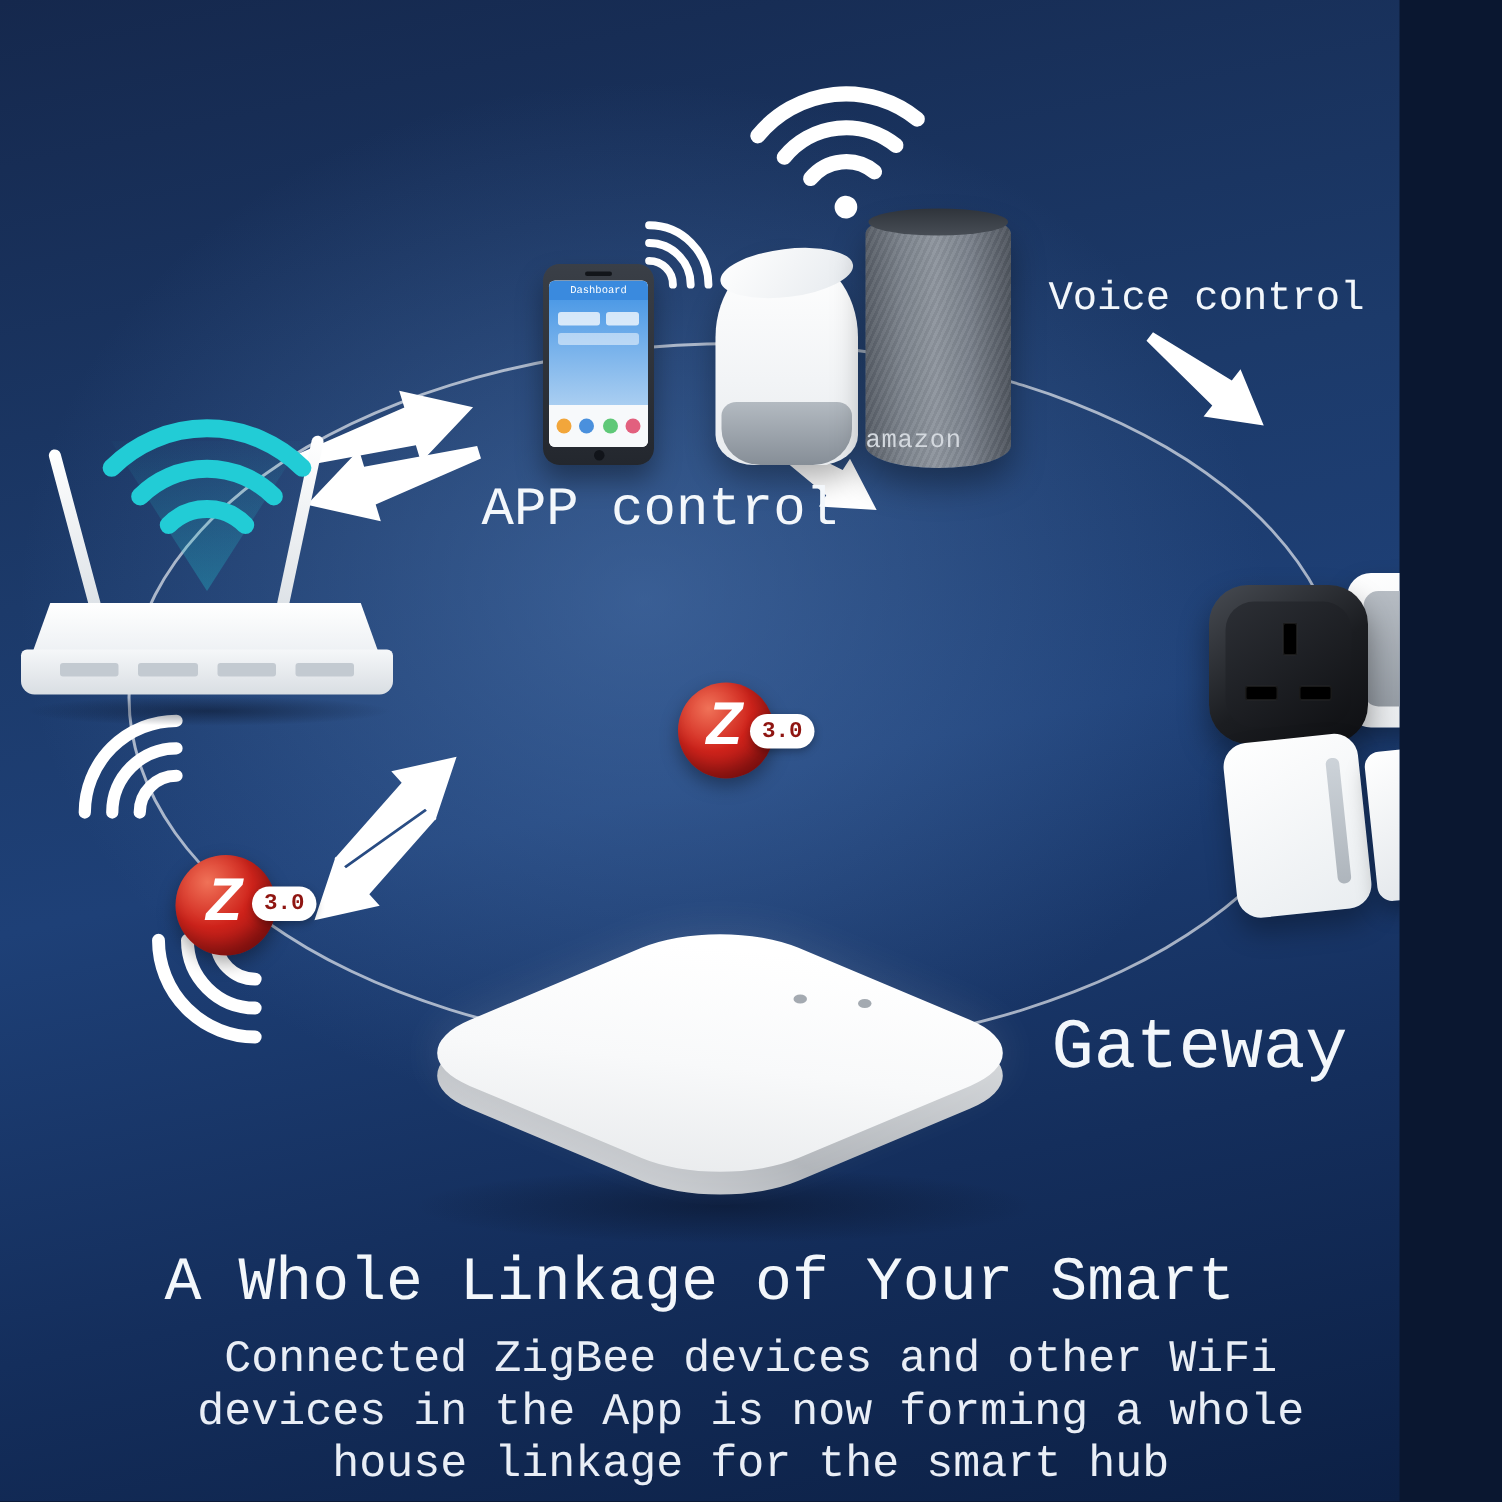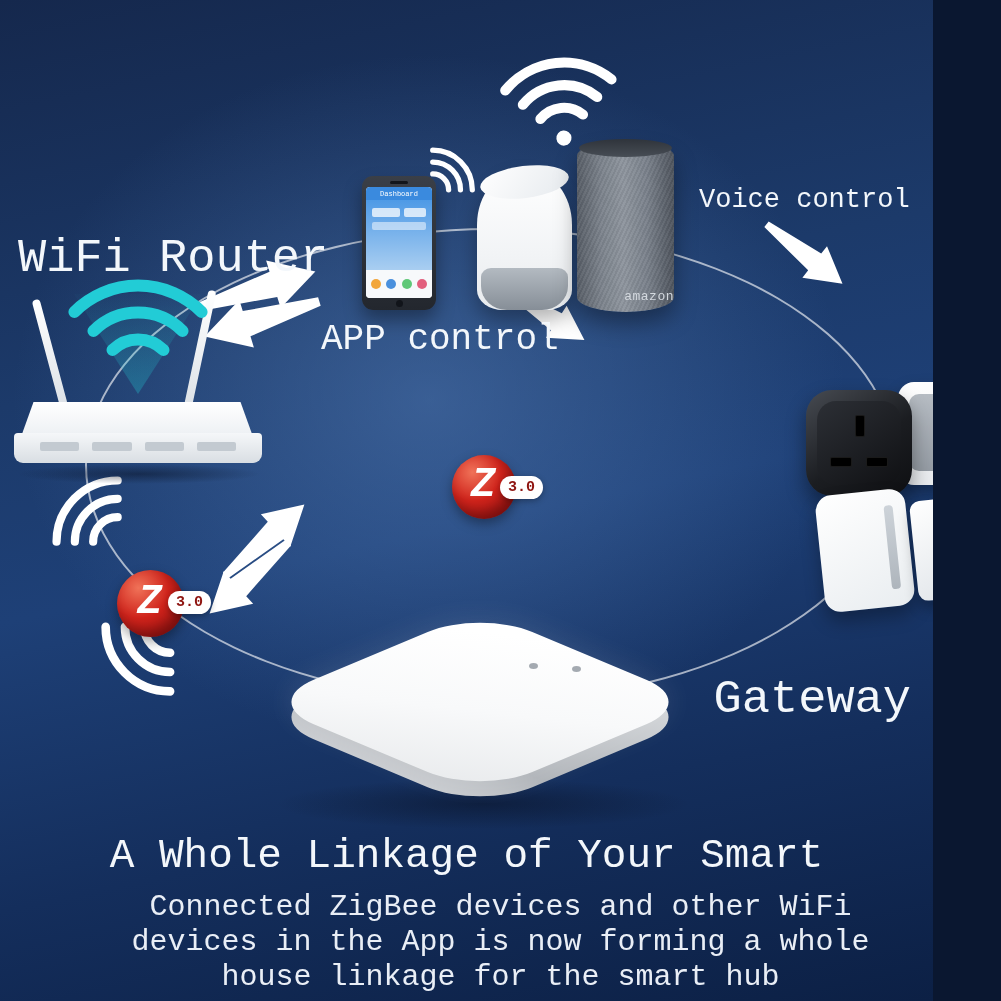--- a/index.html
+++ b/index.html
@@ -9,21 +9,21 @@
       radial-gradient(ellipse 62% 48% at 46% 40%, rgba(86,128,186,.5), rgba(86,128,186,0) 72%),
       linear-gradient(168deg,#15284d 0%,#1c3a6a 34%,#1e4077 52%,#142e5c 76%,#0c2045 100%);}
   .abs{position:absolute;}
   svg.glyph{display:block;overflow:visible;}
   .ring{left:85px;top:228px;width:808px;height:470px;border:2px solid rgba(255,255,255,.62);border-radius:50%;z-index:1;}
   
   .lbl{color:#f3f7fb;z-index:6;white-space:nowrap;}
   .lbl-router{left:18px;top:232px;font-size:47px;}
   .lbl-app{left:321px;top:319px;font-size:36px;}
   .lbl-voice{left:699px;top:185px;font-size:27px;}
-  .lbl-gw{left:701px;top:674px;width:210px;font-size:47px;line-height:1.1;text-align:right;white-space:normal;}
+  .lbl-gw{left:701px;top:674px;width:210px;font-size:47px;line-height:1.1;text-align:left;white-space:normal;}
   .ft-title{left:0;top:833px;width:100%;text-align:center;font-size:41px;color:#f3f7fb;z-index:6;}
   .ft-desc{left:84px;top:890px;width:833px;text-align:center;font-size:30px;line-height:1.17;color:#e9eef6;z-index:6;}
   
   .wifi-top{left:497px;top:50px;width:126px;height:101px;color:#fff;transform:rotate(-6deg);z-index:2;}
   .wifi-phone{left:417px;top:146px;width:66px;height:53px;color:#fff;transform:rotate(45deg);z-index:2;}
   .wave-left-1{left:40px;top:474px;width:102px;height:82px;color:#fff;transform:rotate(-45deg);z-index:2;}
   .wave-left-2{left:88px;top:612px;width:108px;height:86px;color:#fff;transform:rotate(-135deg);z-index:2;}
   
   .arr{color:#fff;z-index:2;}
   .arr-voice{left:756px;top:234px;width:97px;height:40px;transform:rotate(38deg);}
@@ -63,21 +63,21 @@
   .ph-home{position:absolute;left:50%;bottom:3px;width:7px;height:7px;margin-left:-3.5px;border-radius:50%;background:#11141a;}
   
   .ghome{left:477px;top:169px;width:95px;height:141px;z-index:3;}
   .gh-body{position:absolute;inset:0;border-radius:46px 46px 26px 26px/56px 56px 20px 20px;background:linear-gradient(180deg,#ffffff 0%,#f2f4f6 60%,#e8ebee 100%);box-shadow:0 10px 20px rgba(0,0,0,.3);}
   .gh-top{position:absolute;left:3px;top:-3px;width:89px;height:32px;border-radius:50%;background:linear-gradient(135deg,#ffffff,#e6eaee);transform:rotate(-7deg);}
   .gh-base{position:absolute;left:4px;bottom:0;width:87px;height:42px;border-radius:10px 10px 26px 26px/9px 9px 24px 24px;background:linear-gradient(180deg,#b3bac1,#868e97);}
   .echo{left:577px;top:141px;width:97px;height:171px;z-index:3;}
   .echo-body{position:absolute;inset:0;border-radius:48px/15px;background:linear-gradient(90deg,#565c65 0%,#7b828b 25%,#8d949d 48%,#79808a 72%,#4d535c 100%);box-shadow:0 12px 22px rgba(0,0,0,.35);}
   .echo-mesh{position:absolute;inset:0;border-radius:48px/15px;background:repeating-linear-gradient(115deg,rgba(255,255,255,.05) 0 2px,rgba(0,0,0,.04) 2px 4px);}
   .echo-top{position:absolute;left:2px;top:-2px;width:93px;height:18px;border-radius:50%;background:linear-gradient(180deg,#2f343b,#474d55);}
-  .echo-brand{position:absolute;left:0;bottom:8px;width:100%;text-align:right;color:#d3d8de;font-size:13px;letter-spacing:.5px;}
+  .echo-brand{position:absolute;left:0;bottom:8px;width:100%;text-align:left;color:#d3d8de;font-size:17px;letter-spacing:.5px;}
   
   .plug{left:806px;top:390px;width:106px;height:106px;border-radius:26px;background:linear-gradient(145deg,#474b52 0%,#1b1d21 55%,#0e0f12 100%);z-index:4;box-shadow:0 10px 20px rgba(0,0,0,.4);}
   .plug-face{position:absolute;inset:11px;border-radius:19px;background:linear-gradient(145deg,#2c2f35,#101114);}
   .pin{position:absolute;background:#000;border:1px solid rgba(255,255,255,.10);border-radius:2px;}
   .pin-top{left:50%;top:14px;width:8px;height:20px;margin-left:-4px;}
   .pin-l{left:13px;bottom:18px;width:20px;height:8px;}
   .pin-r{right:13px;bottom:18px;width:20px;height:8px;}
   .sensor{left:898px;top:382px;width:66px;height:103px;border-radius:16px;background:linear-gradient(160deg,#ffffff,#e6e9ec);z-index:3;box-shadow:0 8px 16px rgba(0,0,0,.3);}
   .sensor-mesh{position:absolute;left:11px;right:11px;top:12px;bottom:14px;border-radius:10px;background:linear-gradient(180deg,#b6bcc3,#959ca4);}
   .door{left:820px;top:490px;width:152px;height:132px;z-index:4;}
@@ -163,21 +163,20 @@
 
   <div class="abs xa xa-1">
     <svg class="abs glyph arr a" viewBox="0 0 82 34">
         <use href="#arrow" xlink:href="#arrow"></use>
       </svg>
     <svg class="abs glyph arr b" viewBox="0 0 82 34">
         <use href="#arrow" xlink:href="#arrow"></use>
       </svg>
   </div>
 
-  <div class="abs lbl lbl-router">WiFi Router</div>
   <div class="abs router">
     <span class="ant ant-l"></span>
     <span class="ant ant-r"></span>
     <div class="beam"></div>
     <svg class="glyph wave-router" viewBox="0 0 100 80">
         <use href="#waves" xlink:href="#waves"></use>
       </svg>
     <div class="r-top"></div>
     <div class="r-front">
       <span class="r-vent"></span>

